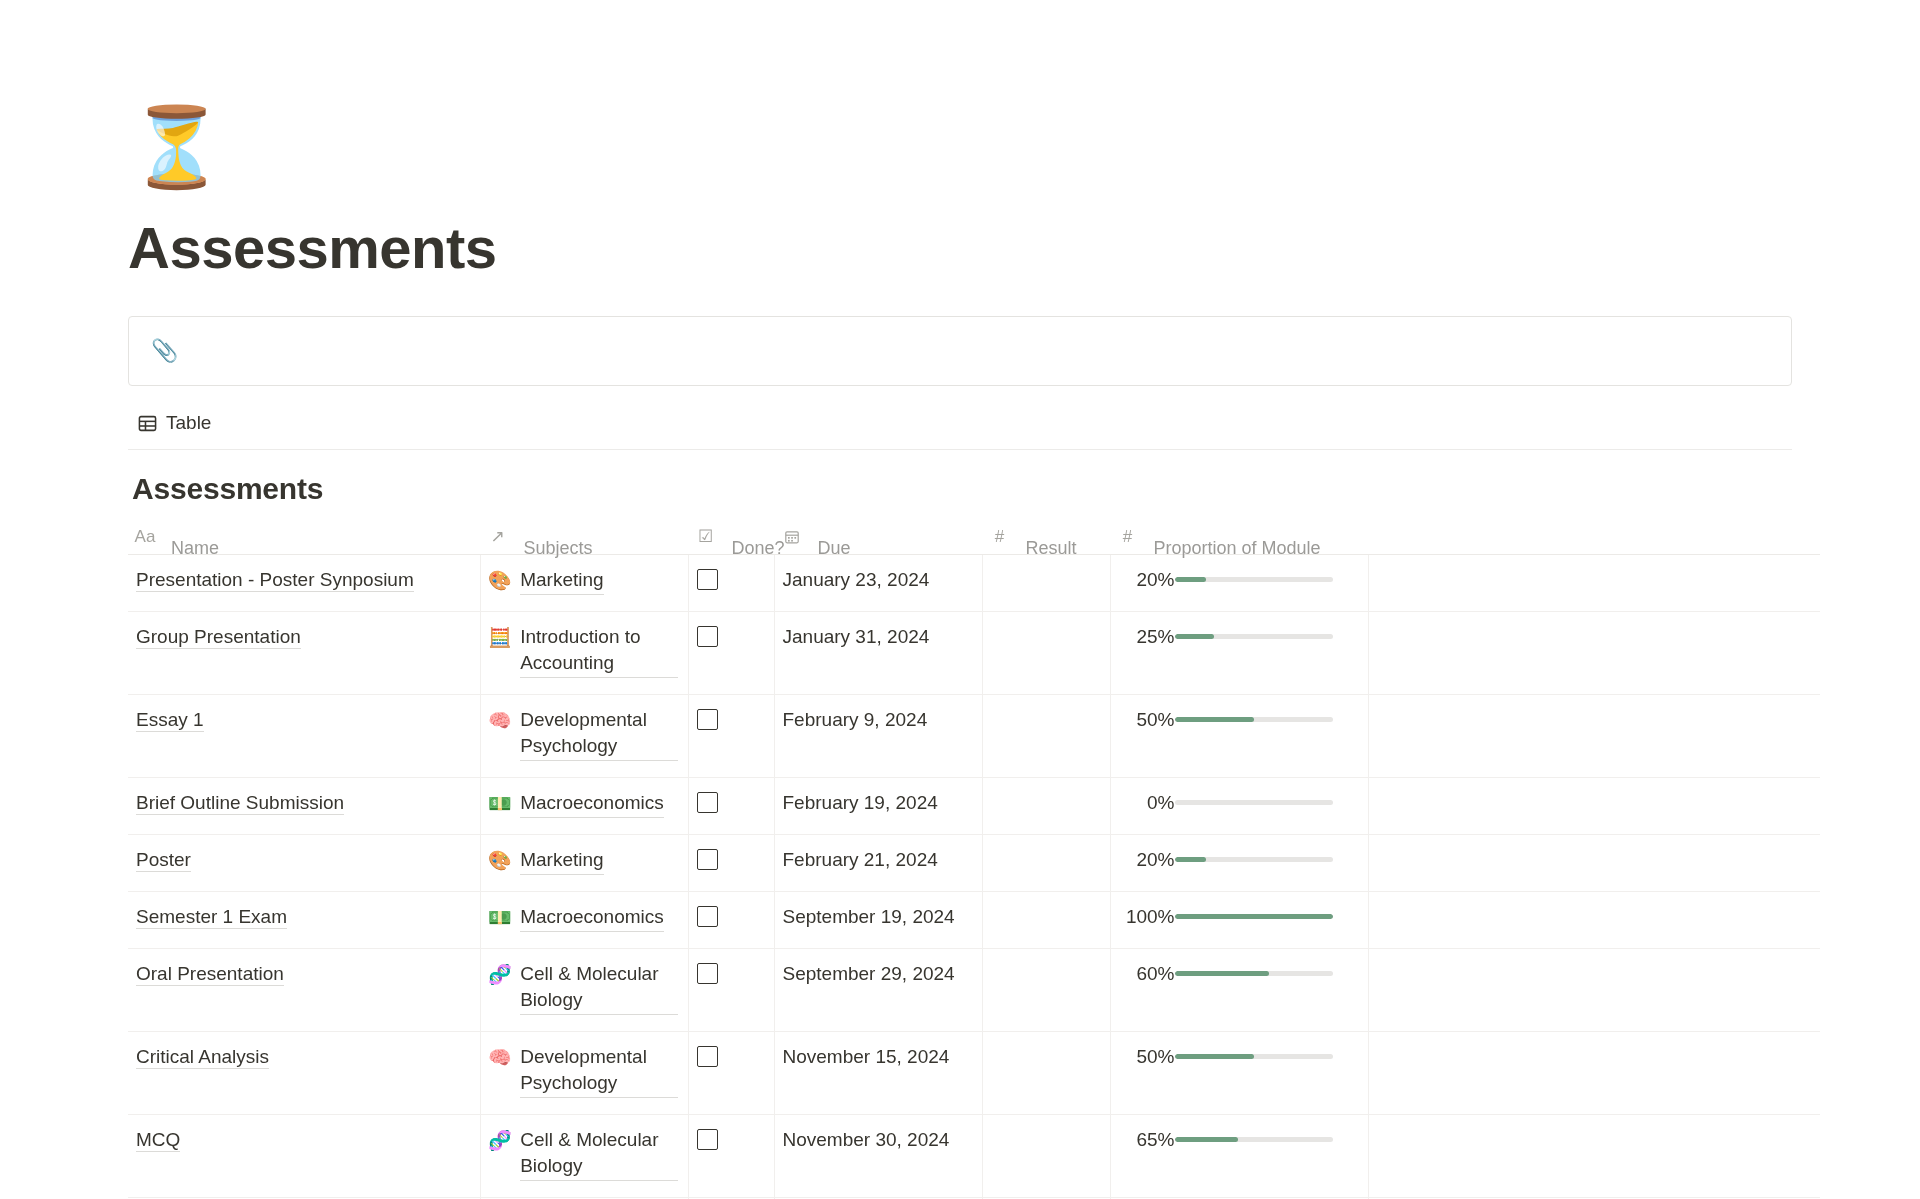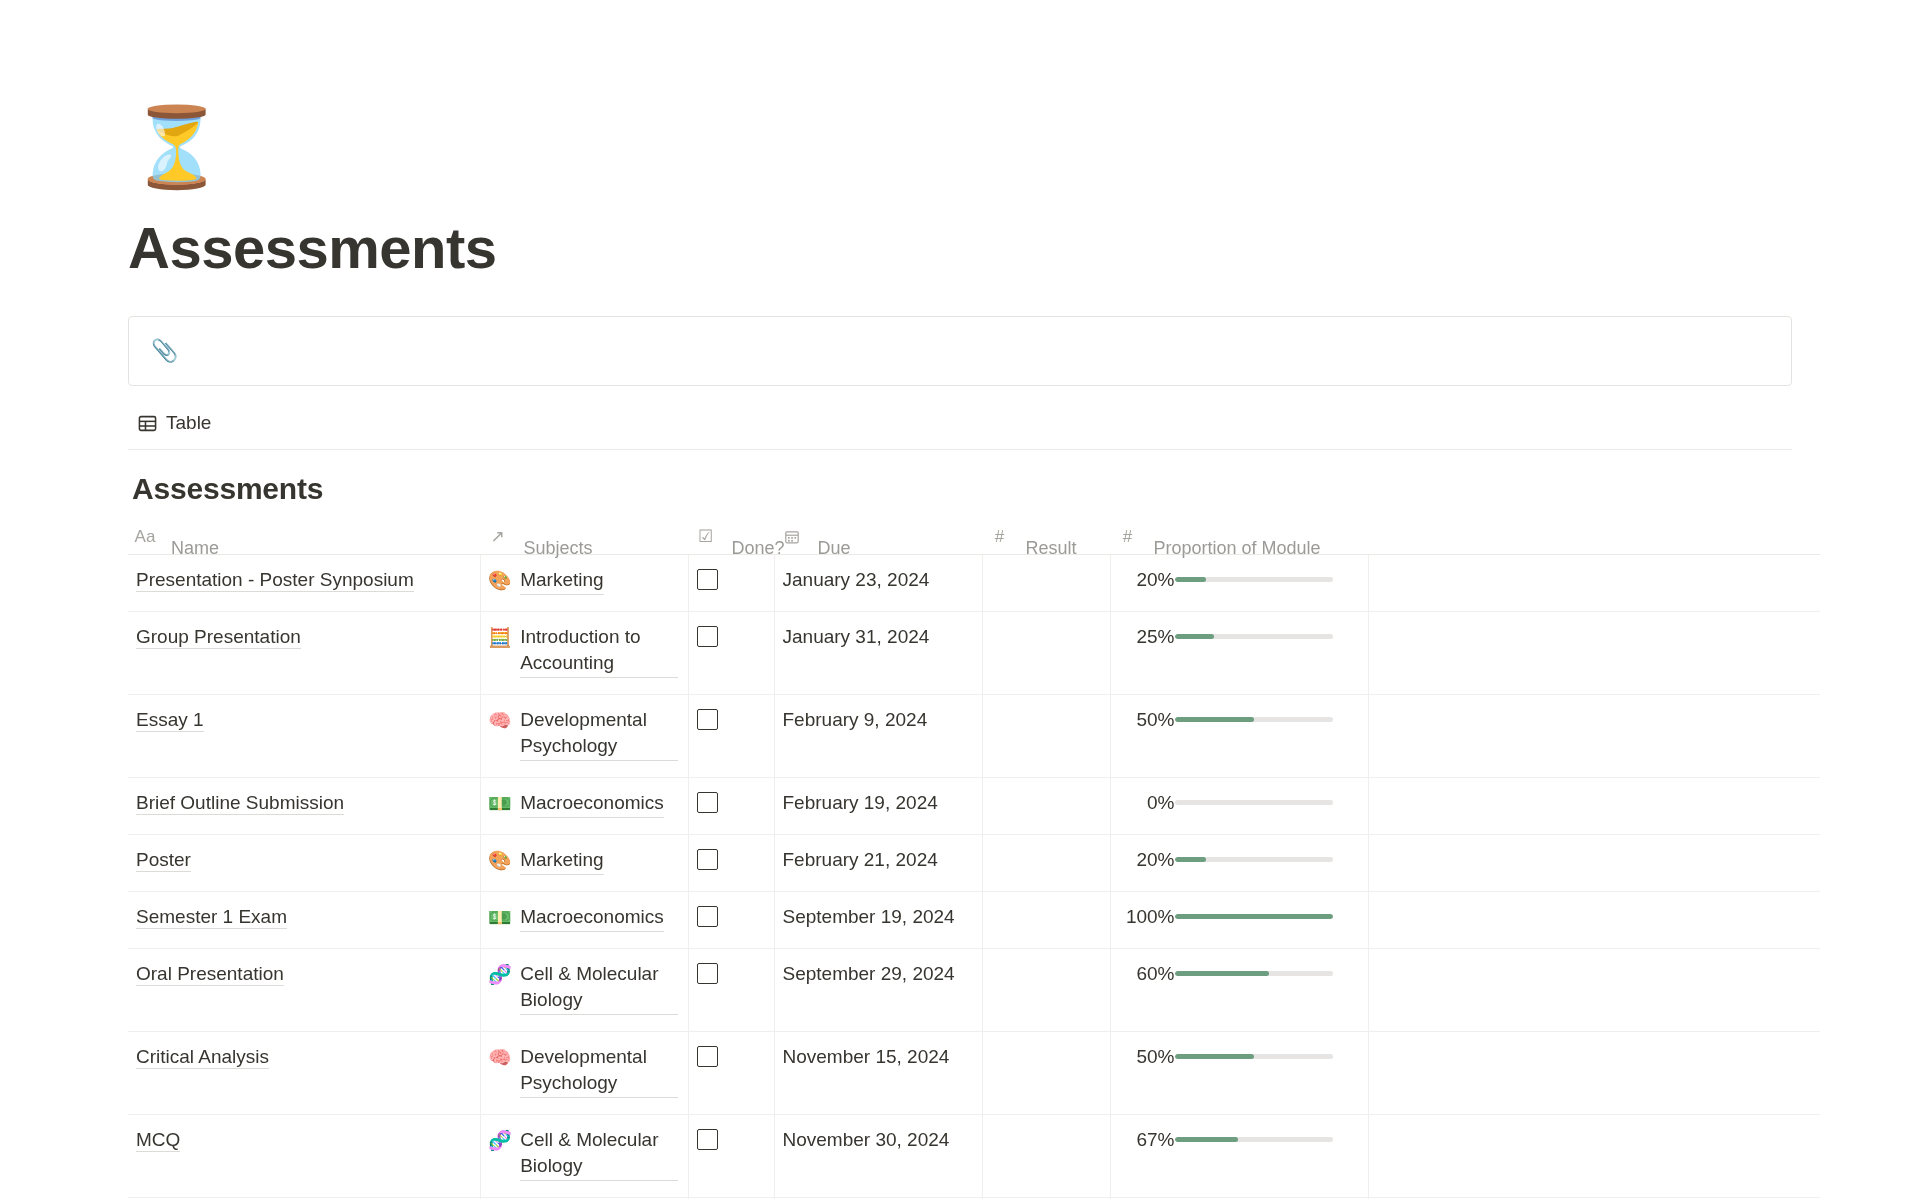--- a/index.html
+++ b/index.html
@@ -498,21 +498,21 @@
                 <span class="rel-emoji">🧬</span>
                 <span class="rel-text">Cell &amp; Molecular Biology</span>
               </span></td>
             <td>
               <span class="checkbox"></span>
             </td>
             <td><span class="date-text">November 30, 2024</span></td>
             <td><span></span></td>
             <td>
               <div class="progress-cell">
-                <span class="pct-label">67%</span>
+                <span class="pct-label">65%</span>
                 <span class="bar-track" style="background: rgb(230, 229, 227);">
                   <span class="bar-fill" style="width: 40%; background: rgb(110, 158, 128);"></span>
                 </span>
               </div>
             </td>
             <td class="last"></td>
           </tr>
           <tr>
             <td class="first"></td>
             <td></td>

